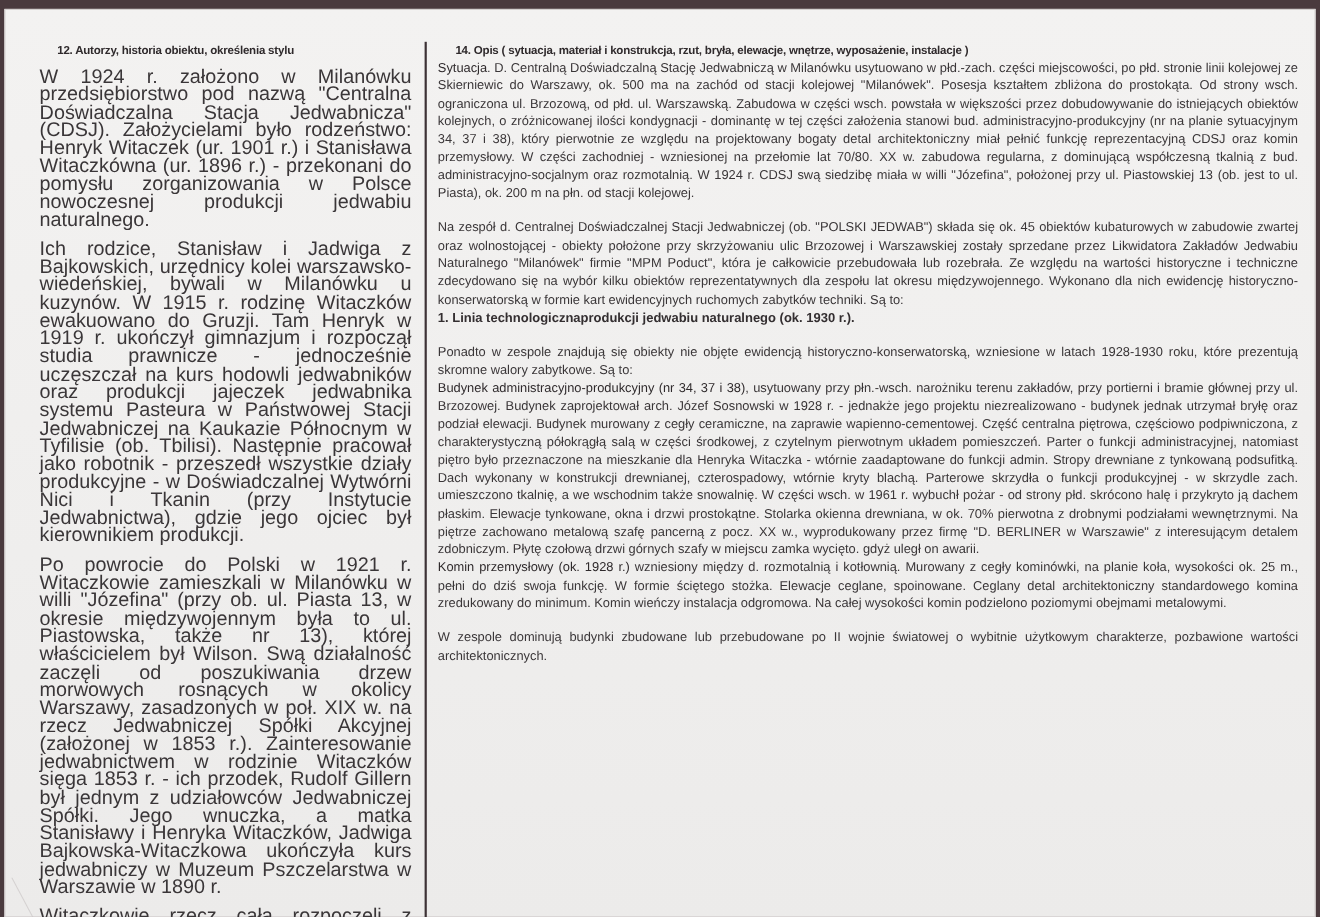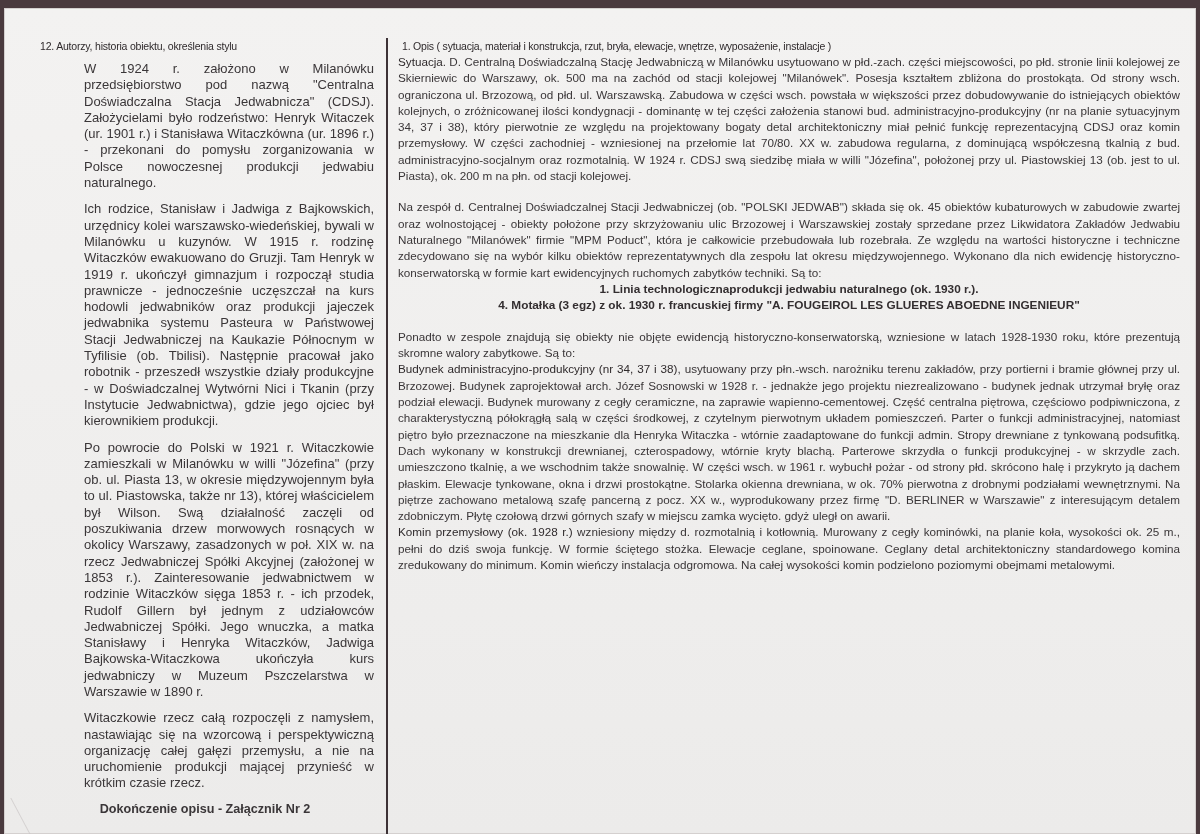--- a/index.html
+++ b/index.html
@@ -37,48 +37,47 @@
       top: 40px;
       width: 338px;
     }
     .col-right {
       left: 398px;
       top: 40px;
       width: 782px;
     }
     .heading {
       font-size: 10.5px;
-      font-weight: normal;
+      font-weight: bold;
       color: #2f2a2c;
       letter-spacing: -0.2px;
-      margin: 0 0 9px 4px;
+      margin: 0 0 9px 16px;
       white-space: nowrap;
     }
     .col-right .heading { margin-bottom: 2px; }
     .para {
       font-size: 12.2px;
       line-height: 16.2px;
       text-align: justify;
       margin: 0 0 10px 0;
     }
-    .col-left .para { font-size: 13px; line-height: 16.3px; margin-left: 48px; }
+    .col-left .para { font-size: 18px; line-height: 16.3px; }
     .col-right .para { font-size: 11.7px; line-height: 16.3px; margin-bottom: 15px; }
     .lead { font-weight: normal; color: #2f2a2c; }
     .list {
       margin: 0 0 16px 0;
       padding: 0;
       list-style: none;
     }
     .list li {
       font-size: 11.8px;
       font-weight: bold;
       line-height: 16px;
       color: #332e30;
       white-space: nowrap;
-      text-align: center;
     }
     .footer-note {
       font-size: 12.6px;
       font-weight: bold;
       text-align: center;
       margin-top: 8px;
       color: #3a3638;
     }
     .crease {
       position: absolute;
@@ -103,26 +102,26 @@
 <div class="col col-left">
   <div class="heading">12. Autorzy, historia obiektu, określenia stylu</div>
   <p class="para">W 1924 r. założono w Milanówku przedsiębiorstwo pod nazwą "Centralna Doświadczalna Stacja Jedwabnicza" (CDSJ). Założycielami było rodzeństwo: Henryk Witaczek (ur. 1901 r.) i Stanisława Witaczkówna (ur. 1896 r.) - przekonani do pomysłu zorganizowania w Polsce nowoczesnej produkcji jedwabiu naturalnego.</p>
   <p class="para">Ich rodzice, Stanisław i Jadwiga z Bajkowskich, urzędnicy kolei warszawsko-wiedeńskiej, bywali w Milanówku u kuzynów. W 1915 r. rodzinę Witaczków ewakuowano do Gruzji. Tam Henryk w 1919 r. ukończył gimnazjum i rozpoczął studia prawnicze - jednocześnie uczęszczał na kurs hodowli jedwabników oraz produkcji jajeczek jedwabnika systemu Pasteura w Państwowej Stacji Jedwabniczej na Kaukazie Północnym w Tyfilisie (ob. Tbilisi). Następnie pracował jako robotnik - przeszedł wszystkie działy produkcyjne - w Doświadczalnej Wytwórni Nici i Tkanin (przy Instytucie Jedwabnictwa), gdzie jego ojciec był kierownikiem produkcji.</p>
   <p class="para">Po powrocie do Polski w 1921 r. Witaczkowie zamieszkali w Milanówku w willi "Józefina" (przy ob. ul. Piasta 13, w okresie międzywojennym była to ul. Piastowska, także nr 13), której właścicielem był Wilson. Swą działalność zaczęli od poszukiwania drzew morwowych rosnących w okolicy Warszawy, zasadzonych w poł. XIX w. na rzecz Jedwabniczej Spółki Akcyjnej (założonej w 1853 r.). Zainteresowanie jedwabnictwem w rodzinie Witaczków sięga 1853 r. - ich przodek, Rudolf Gillern był jednym z udziałowców Jedwabniczej Spółki. Jego wnuczka, a matka Stanisławy i Henryka Witaczków, Jadwiga Bajkowska-Witaczkowa ukończyła kurs jedwabniczy w Muzeum Pszczelarstwa w Warszawie w 1890 r.</p>
   <p class="para">Witaczkowie rzecz całą rozpoczęli z namysłem, nastawiając się na wzorcową i perspektywiczną organizację całej gałęzi przemysłu, a nie na uruchomienie produkcji mającej przynieść w krótkim czasie rzecz.</p>
   <div class="footer-note">Dokończenie opisu - Załącznik Nr 2</div>
 </div>
 
 <div class="col col-right">
-  <div class="heading">1. Opis ( sytuacja, materiał i konstrukcja, rzut, bryła, elewacje, wnętrze, wyposażenie, instalacje )</div>
+  <div class="heading">14. Opis ( sytuacja, materiał i konstrukcja, rzut, bryła, elewacje, wnętrze, wyposażenie, instalacje )</div>
 
   <p class="para"><span class="lead">Sytuacja</span><span>. D. Centralną Doświadczalną Stację Jedwabniczą w Milanówku usytuowano w płd.-zach. części miejscowości, po płd. stronie linii kolejowej ze Skierniewic do Warszawy, ok. 500 ma na zachód od stacji kolejowej "Milanówek". Posesja kształtem zbliżona do prostokąta. Od strony wsch. ograniczona ul. Brzozową, od płd. ul. Warszawską. Zabudowa w części wsch. powstała w większości przez dobudowywanie do istniejących obiektów kolejnych, o zróżnicowanej ilości kondygnacji - dominantę w tej części założenia stanowi bud. administracyjno-produkcyjny (nr na planie sytuacyjnym 34, 37 i 38), który pierwotnie ze względu na projektowany bogaty detal architektoniczny miał pełnić funkcję reprezentacyjną CDSJ oraz komin przemysłowy. W części zachodniej - wzniesionej na przełomie lat 70/80. XX w. zabudowa regularna, z dominującą współczesną tkalnią z bud. administracyjno-socjalnym oraz rozmotalnią. W 1924 r. CDSJ swą siedzibę miała w willi "Józefina", położonej przy ul. Piastowskiej 13 (ob. jest to ul. Piasta), ok. 200 m na płn. od stacji kolejowej.</span></p>
 
   <p class="para" style="margin-bottom:0">Na zespół d. Centralnej Doświadczalnej Stacji Jedwabniczej (ob. "POLSKI JEDWAB") składa się ok. 45 obiektów kubaturowych w zabudowie zwartej oraz wolnostojącej - obiekty położone przy skrzyżowaniu ulic Brzozowej i Warszawskiej zostały sprzedane przez Likwidatora Zakładów Jedwabiu Naturalnego "Milanówek" firmie "MPM Poduct", która je całkowicie przebudowała lub rozebrała. Ze względu na wartości historyczne i techniczne zdecydowano się na wybór kilku obiektów reprezentatywnych dla zespołu lat okresu międzywojennego. Wykonano dla nich ewidencję historyczno-konserwatorską w formie kart ewidencyjnych ruchomych zabytków techniki. Są to:</p>
 
   <ul class="list">
     <li>1. Linia technologicznaprodukcji jedwabiu naturalnego (ok. 1930 r.).</li>
-    <li>4. Motałka (3 egz) z ok. 1930 r. francuskiej firmy "A. FOUGEIROL LES GLUERES ABOEDNE INGENIEUR"</li>
   </ul>
 
   <p class="para"><span>Ponadto w zespole znajdują się obiekty nie objęte ewidencją historyczno-konserwatorską, wzniesione w latach 1928-1930 roku, które prezentują skromne walory zabytkowe. Są to:</span><br><span class="lead">Budynek administracyjno-produkcyjny (nr 34, 37 i 38)</span><span>, usytuowany przy płn.-wsch. narożniku terenu zakładów, przy portierni i bramie głównej przy ul. Brzozowej. Budynek zaprojektował arch. Józef Sosnowski w 1928 r. - jednakże jego projektu niezrealizowano - budynek jednak utrzymał bryłę oraz podział elewacji. Budynek murowany z cegły ceramiczne, na zaprawie wapienno-cementowej. Część centralna piętrowa, częściowo podpiwniczona, z charakterystyczną półokrągłą salą w części środkowej, z czytelnym pierwotnym układem pomieszczeń. Parter o funkcji administracyjnej, natomiast piętro było przeznaczone na mieszkanie dla Henryka Witaczka - wtórnie zaadaptowane do funkcji admin. Stropy drewniane z tynkowaną podsufitką. Dach wykonany w konstrukcji drewnianej, czterospadowy, wtórnie kryty blachą. Parterowe skrzydła o funkcji produkcyjnej - w skrzydle zach. umieszczono tkalnię, a we wschodnim także snowalnię. W części wsch. w 1961 r. wybuchł pożar - od strony płd. skrócono halę i przykryto ją dachem płaskim. Elewacje tynkowane, okna i drzwi prostokątne. Stolarka okienna drewniana, w ok. 70% pierwotna z drobnymi podziałami wewnętrznymi. Na piętrze zachowano metalową szafę pancerną z pocz. XX w., wyprodukowany przez firmę "D. BERLINER w Warszawie" z interesującym detalem zdobniczym. Płytę czołową drzwi górnych szafy w miejscu zamka wycięto. gdyż uległ on awarii.</span><br><span class="lead">Komin przemysłowy (ok. 1928 r.)</span><span> wzniesiony między d. rozmotalnią i kotłownią. Murowany z cegły kominówki, na planie koła, wysokości ok. 25 m., pełni do dziś swoja funkcję. W formie ściętego stożka. Elewacje ceglane, spoinowane. Ceglany detal architektoniczny standardowego komina zredukowany do minimum. Komin wieńczy instalacja odgromowa. Na całej wysokości komin podzielono poziomymi obejmami metalowymi.</span></p>
 
+  <p class="para">W zespole dominują budynki zbudowane lub przebudowane po II wojnie światowej o wybitnie użytkowym charakterze, pozbawione wartości architektonicznych.</p>
 </div>
 
 </body></html>

